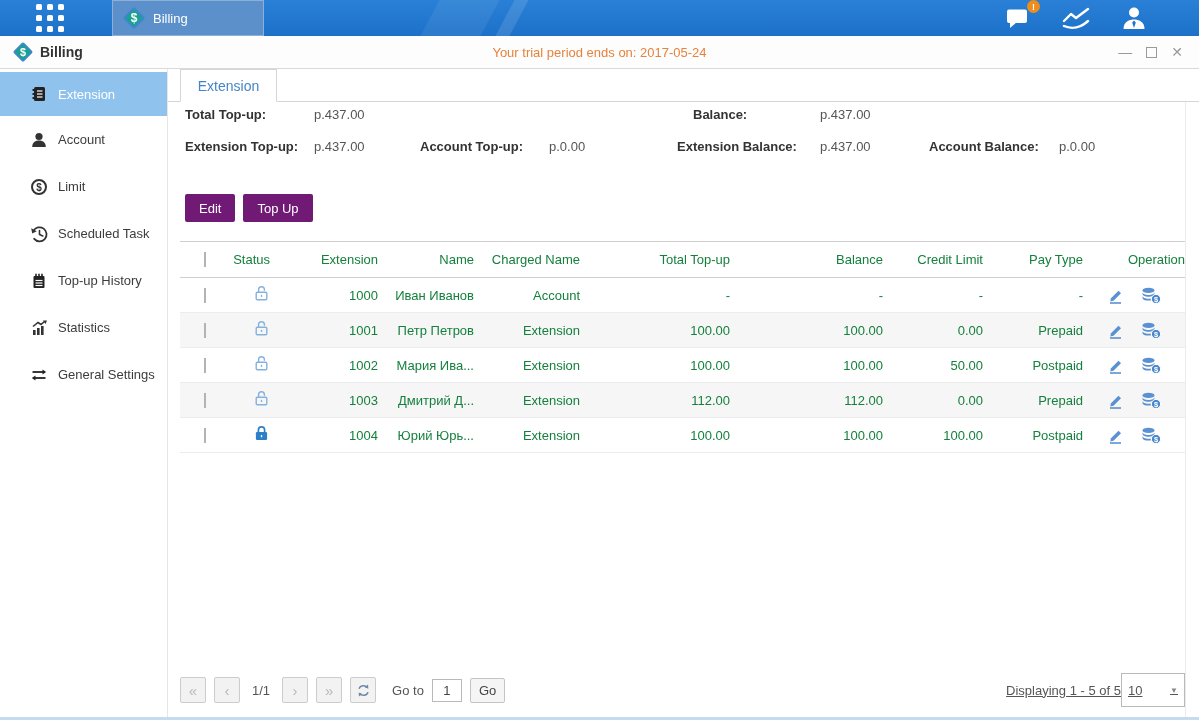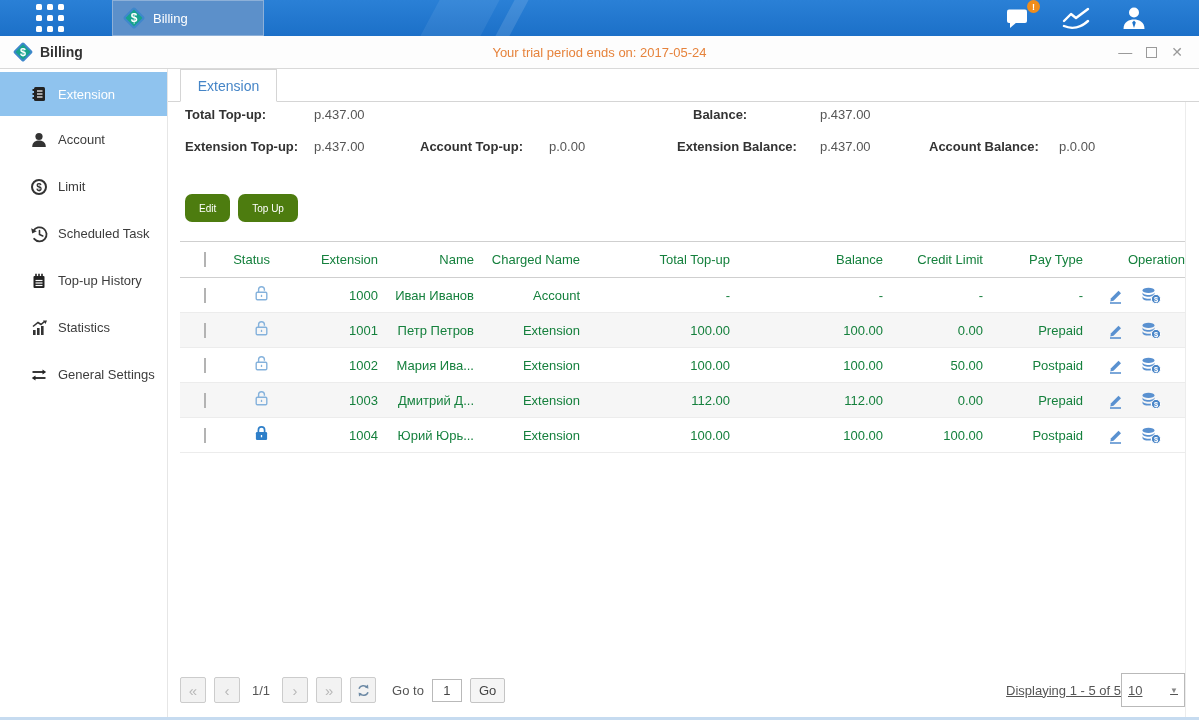--- a/index.html
+++ b/index.html
@@ -68,21 +68,21 @@
     background:#fff; margin-bottom:-1px; cursor:pointer;
   }
   
   .summary { position:relative; height:86px; margin-top:0; font-size:13px; }
   .sm { position:absolute; white-space:nowrap; }
   .sm.lab { font-weight:bold; color:#333; }
   .sm.val { color:#555; }
   .r1 { top:5px; } .r2 { top:37px; }
   
   .btnrow { margin:6px 0 0 17px; display:flex; gap:8px; }
-  .btn { background:#4d7c0f; color:#fff; border:none; border-radius:7px; height:28px; padding:0 14px; font-size:10px; font-family:inherit; cursor:pointer; }
+  .btn { background:#701a75; color:#fff; border:none; border-radius:2px; height:28px; padding:0 14px; font-size:13px; font-family:inherit; cursor:pointer; }
   
   .tbl { width:1005px; margin:19px 0 0 12px; border-top:1px solid #cfcfcf; }
   .tr { display:grid; grid-template-columns:26px 64px 108px 96px 106px 150px 153px 100px 100px 102px; align-items:center; height:35px; border-bottom:1px solid #ececec; }
   .tr.head { height:36px; border-bottom:1px solid #cfcfcf; }
   .tr.alt { background:#f6f6f6; }
   .td { text-align:right; font-size:13px; color:#15803d; overflow:hidden; white-space:nowrap; }
   .chk { width:14px; height:14px; border:1px solid #b3b3b3; border-radius:2px; background:#fff; margin:0 auto; cursor:pointer; }
   .ops { display:flex; justify-content:center; align-items:center; gap:16px; }
   .ops svg { cursor:pointer; }
   .lock { display:inline-block; cursor:pointer; }

